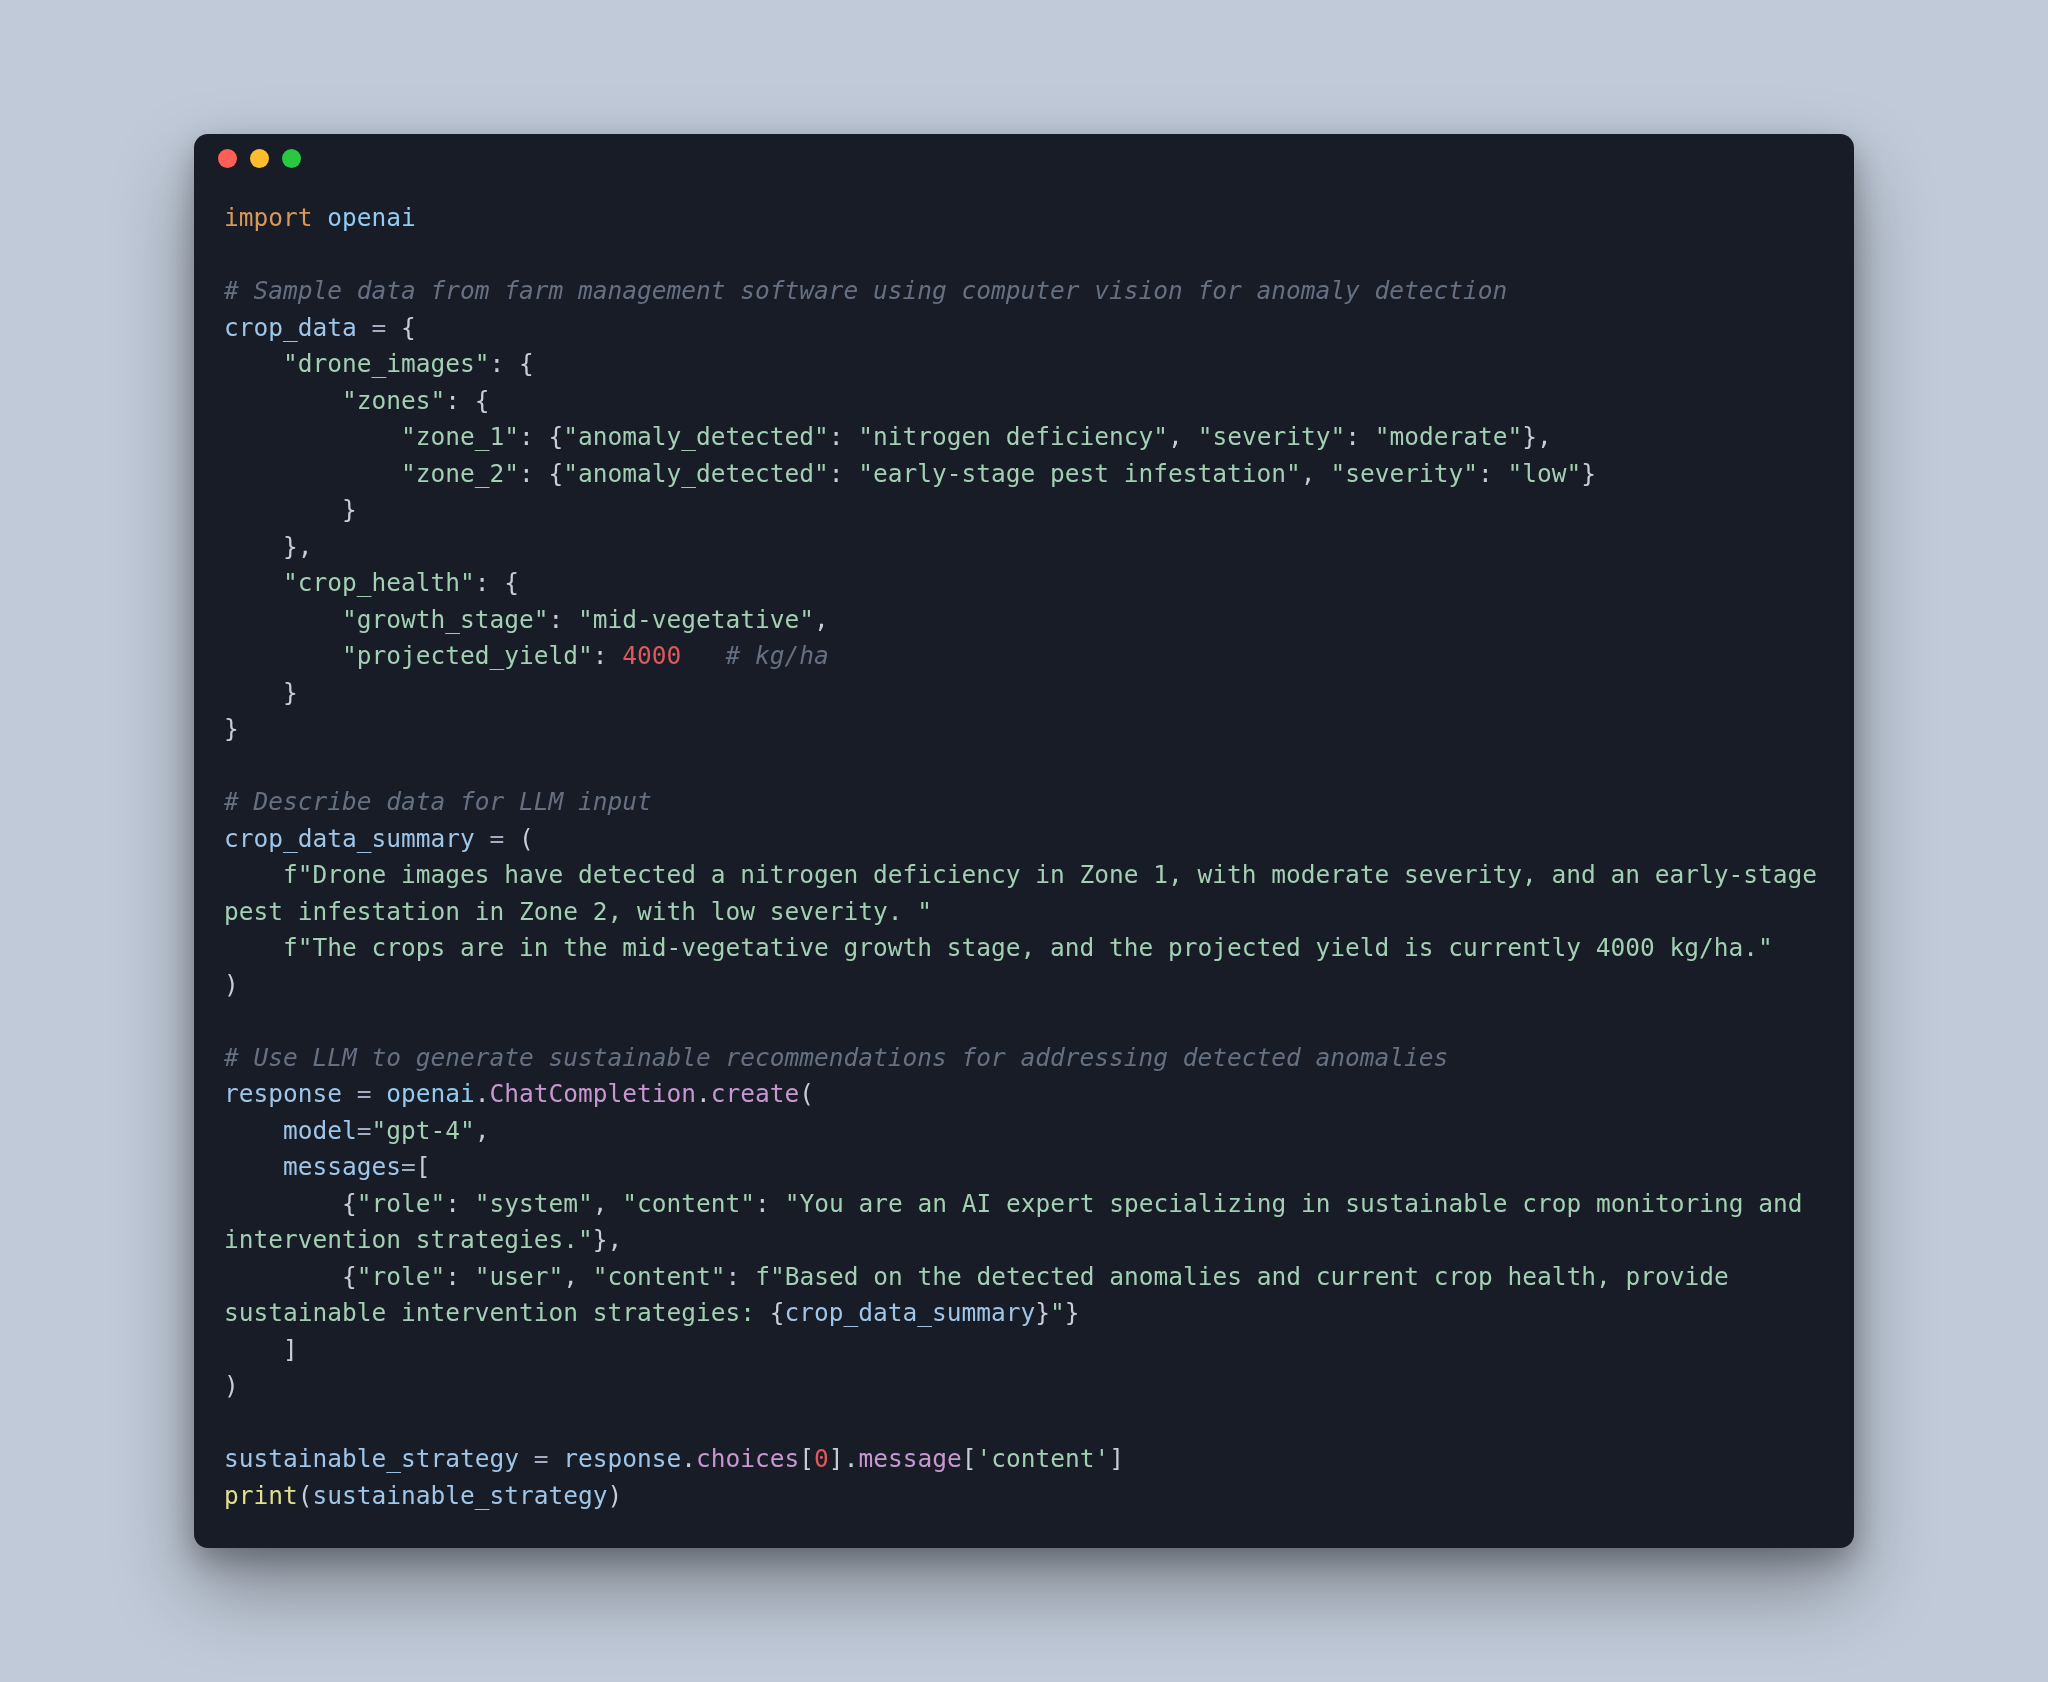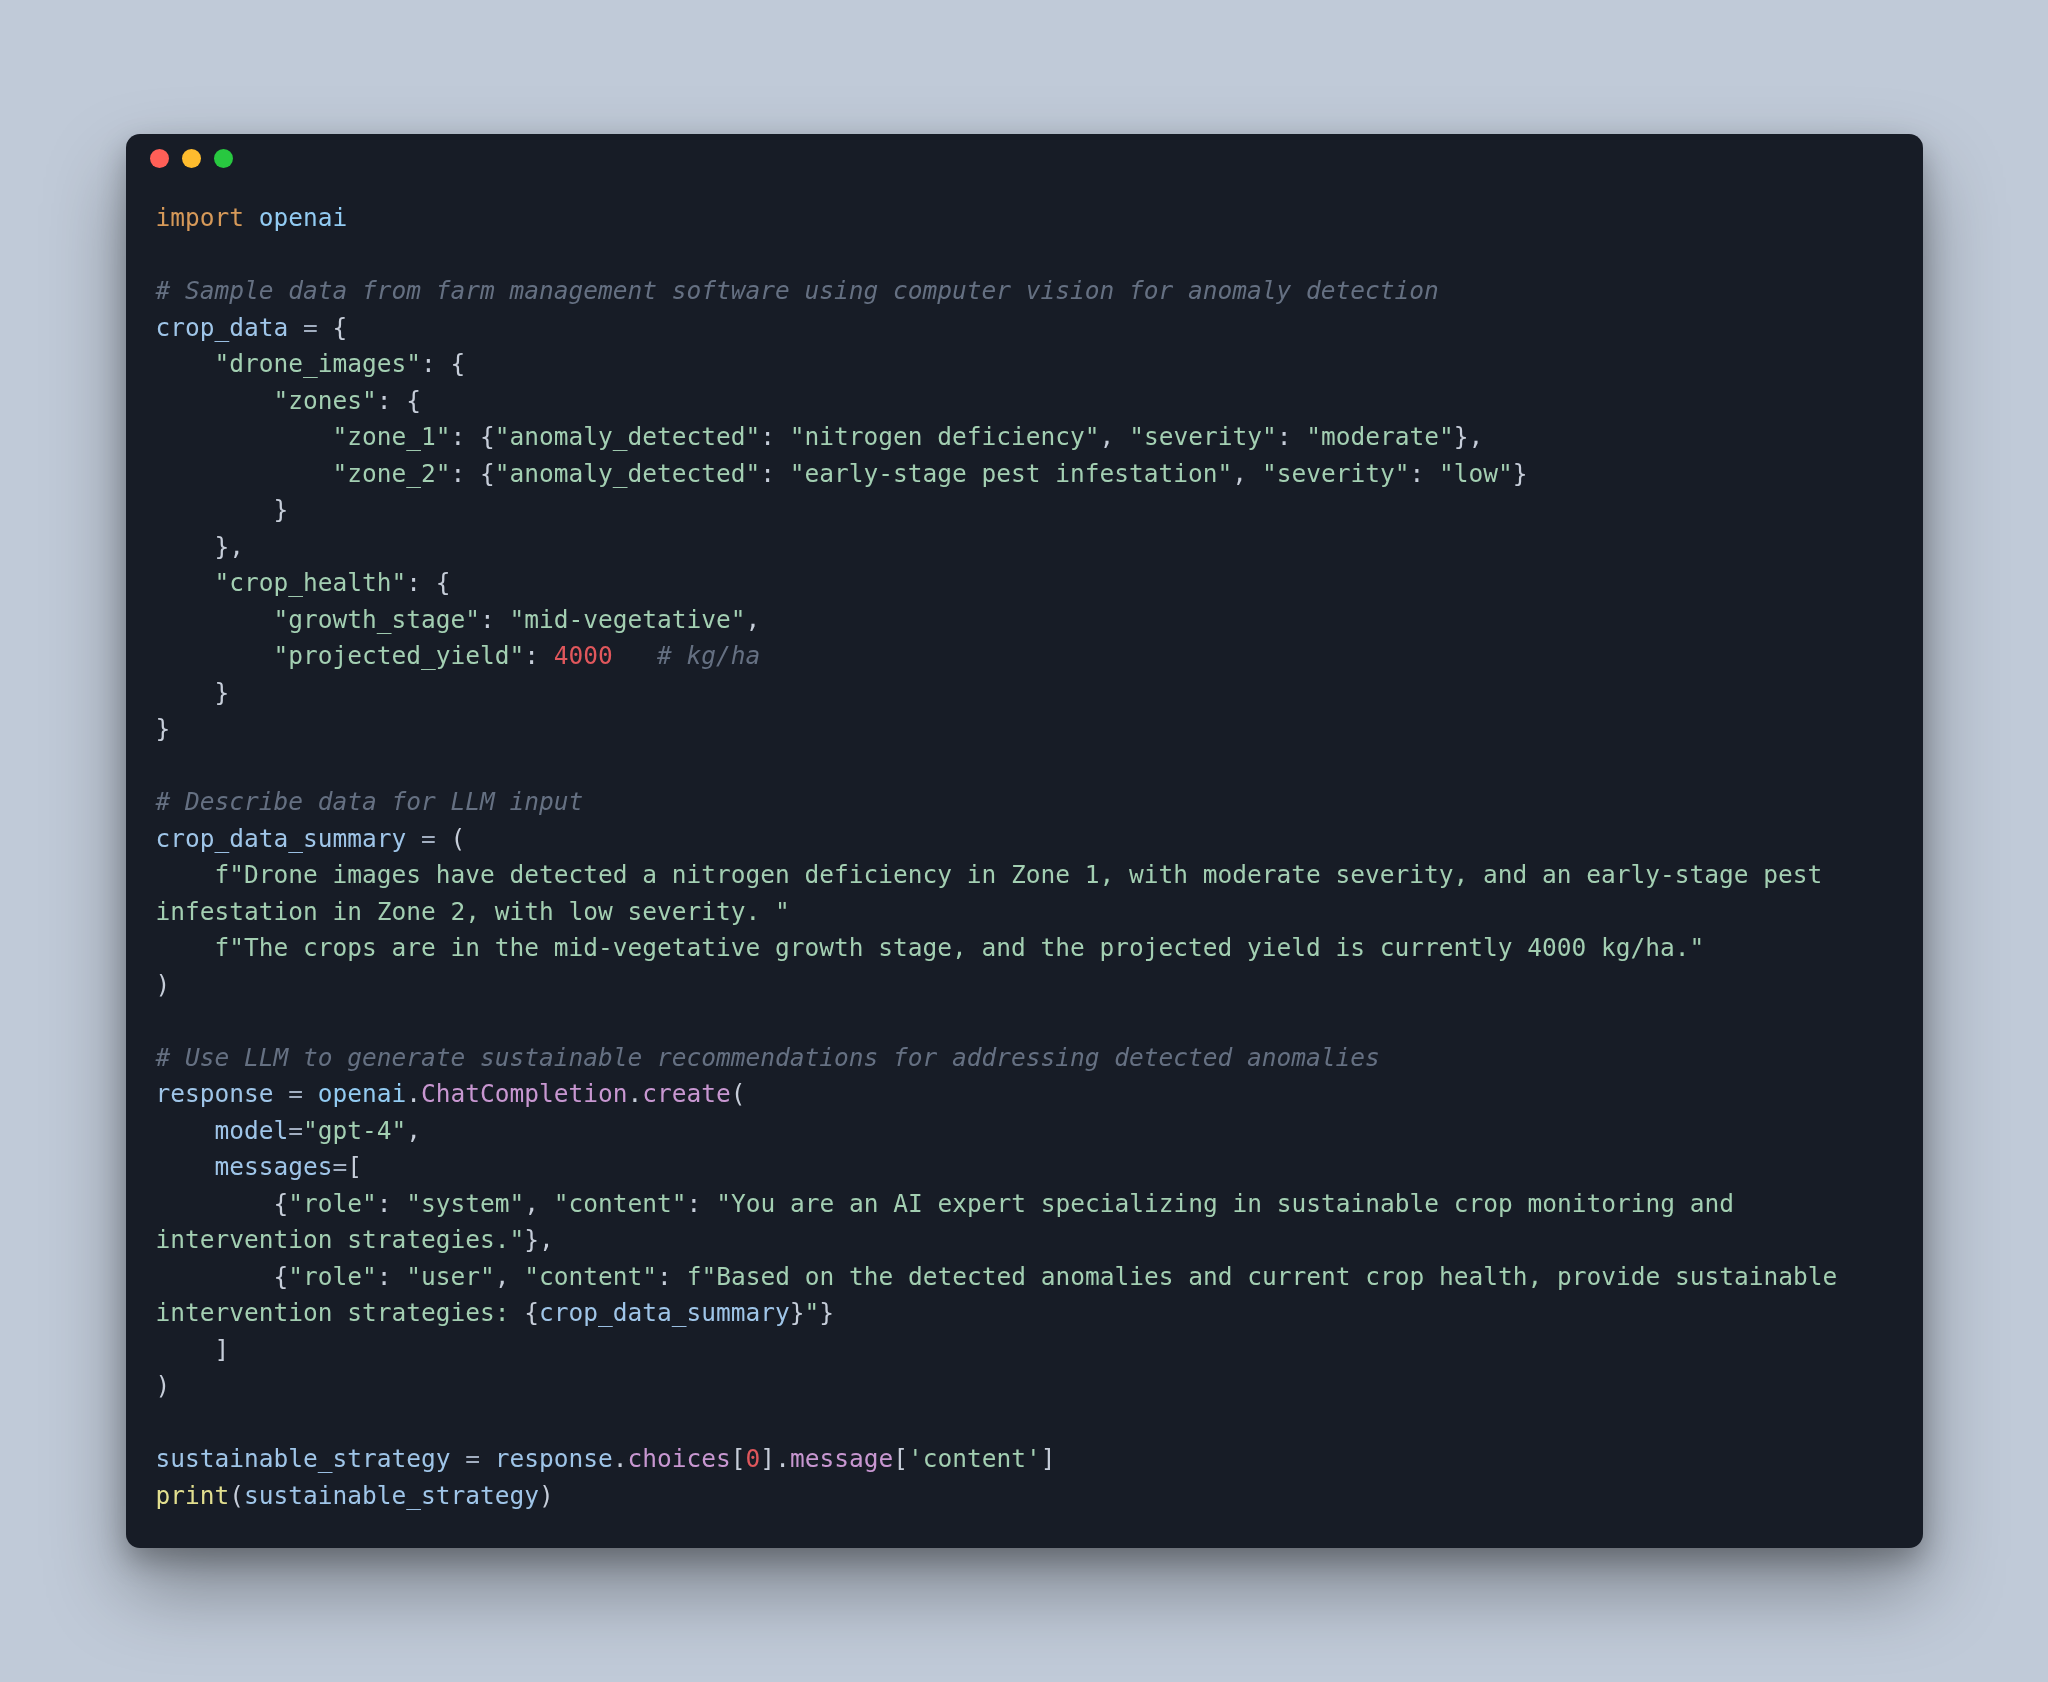--- a/index.html
+++ b/index.html
@@ -6,21 +6,21 @@
     body {
       background: #c0cad8;
       width: 2048px;
       height: 1682px;
       display: flex;
       align-items: center;
       justify-content: center;
       font-family: ui-monospace, 'SF Mono', Menlo, Monaco, Consolas, monospace;
     }
     .window {
-      width: 1797px;
+      width: 1660px;
       background: #171c26;
       border-radius: 14px;
       box-shadow: 0 40px 80px rgba(0,0,0,0.35), 0 12px 28px rgba(0,0,0,0.25);
       overflow: hidden;
     }
     .titlebar {
       height: 48px;
       display: flex;
       align-items: center;
       padding-left: 24px;

